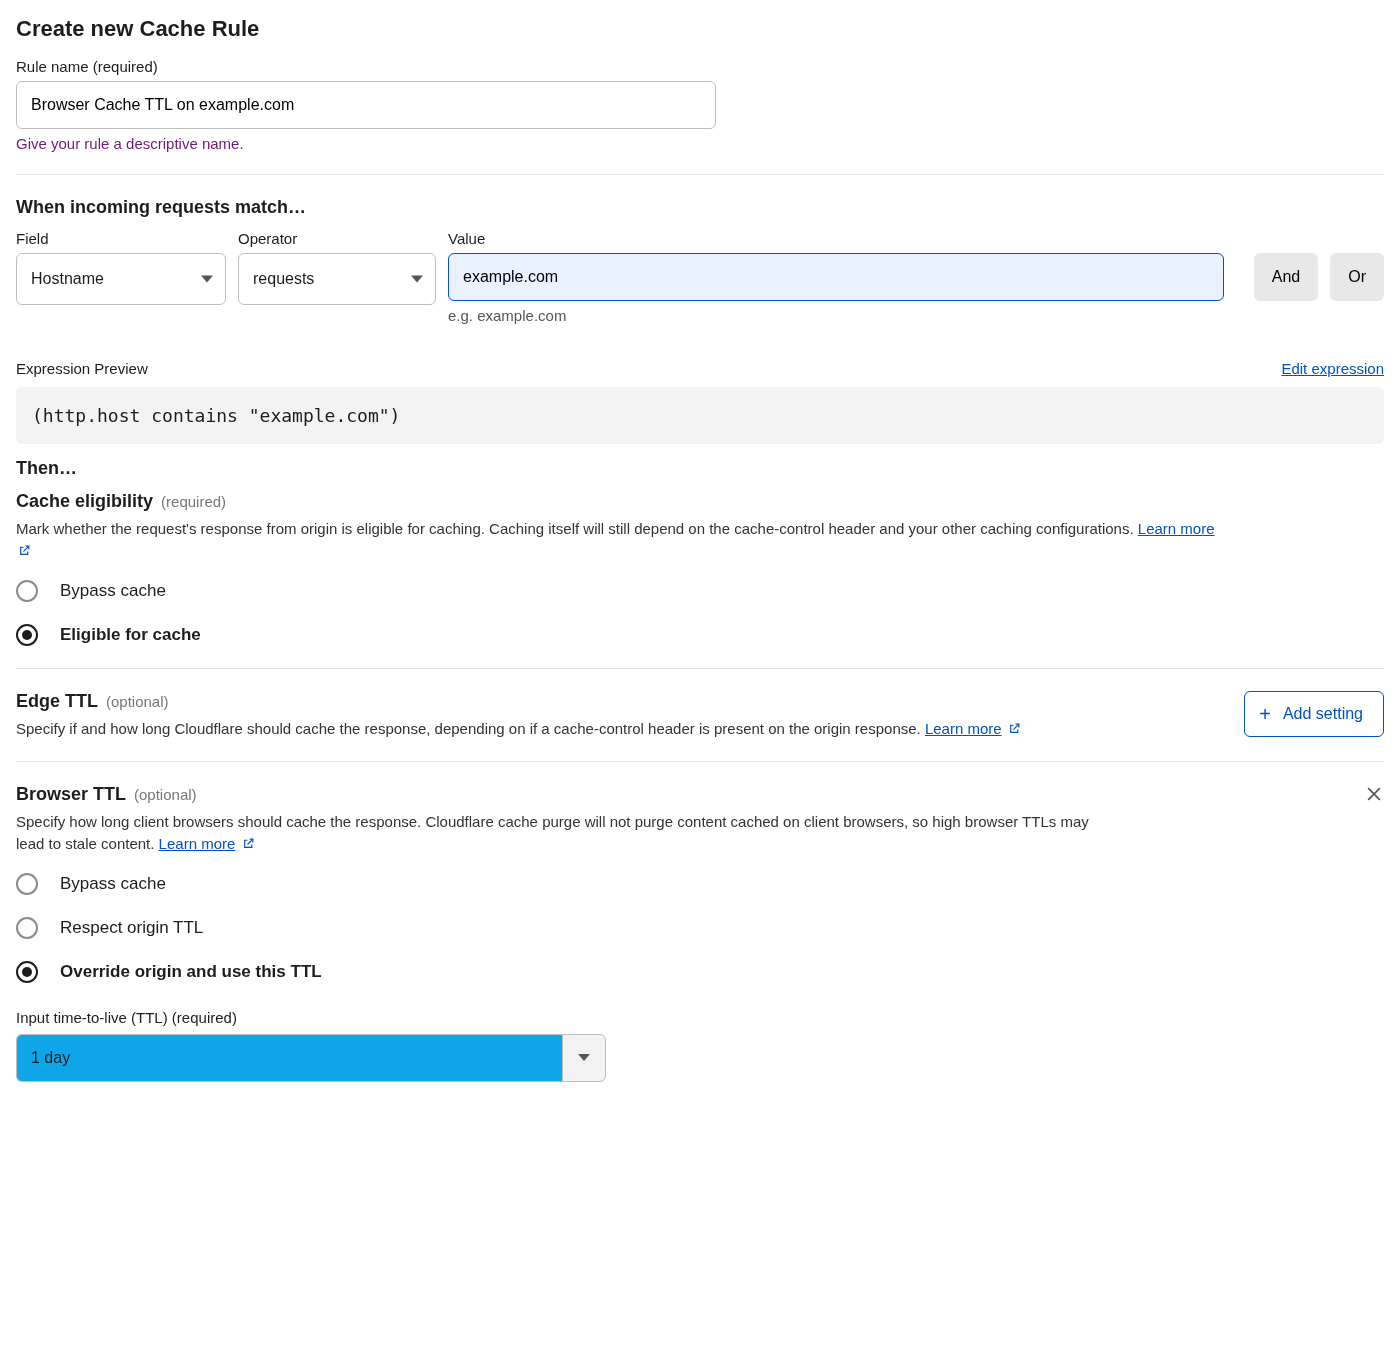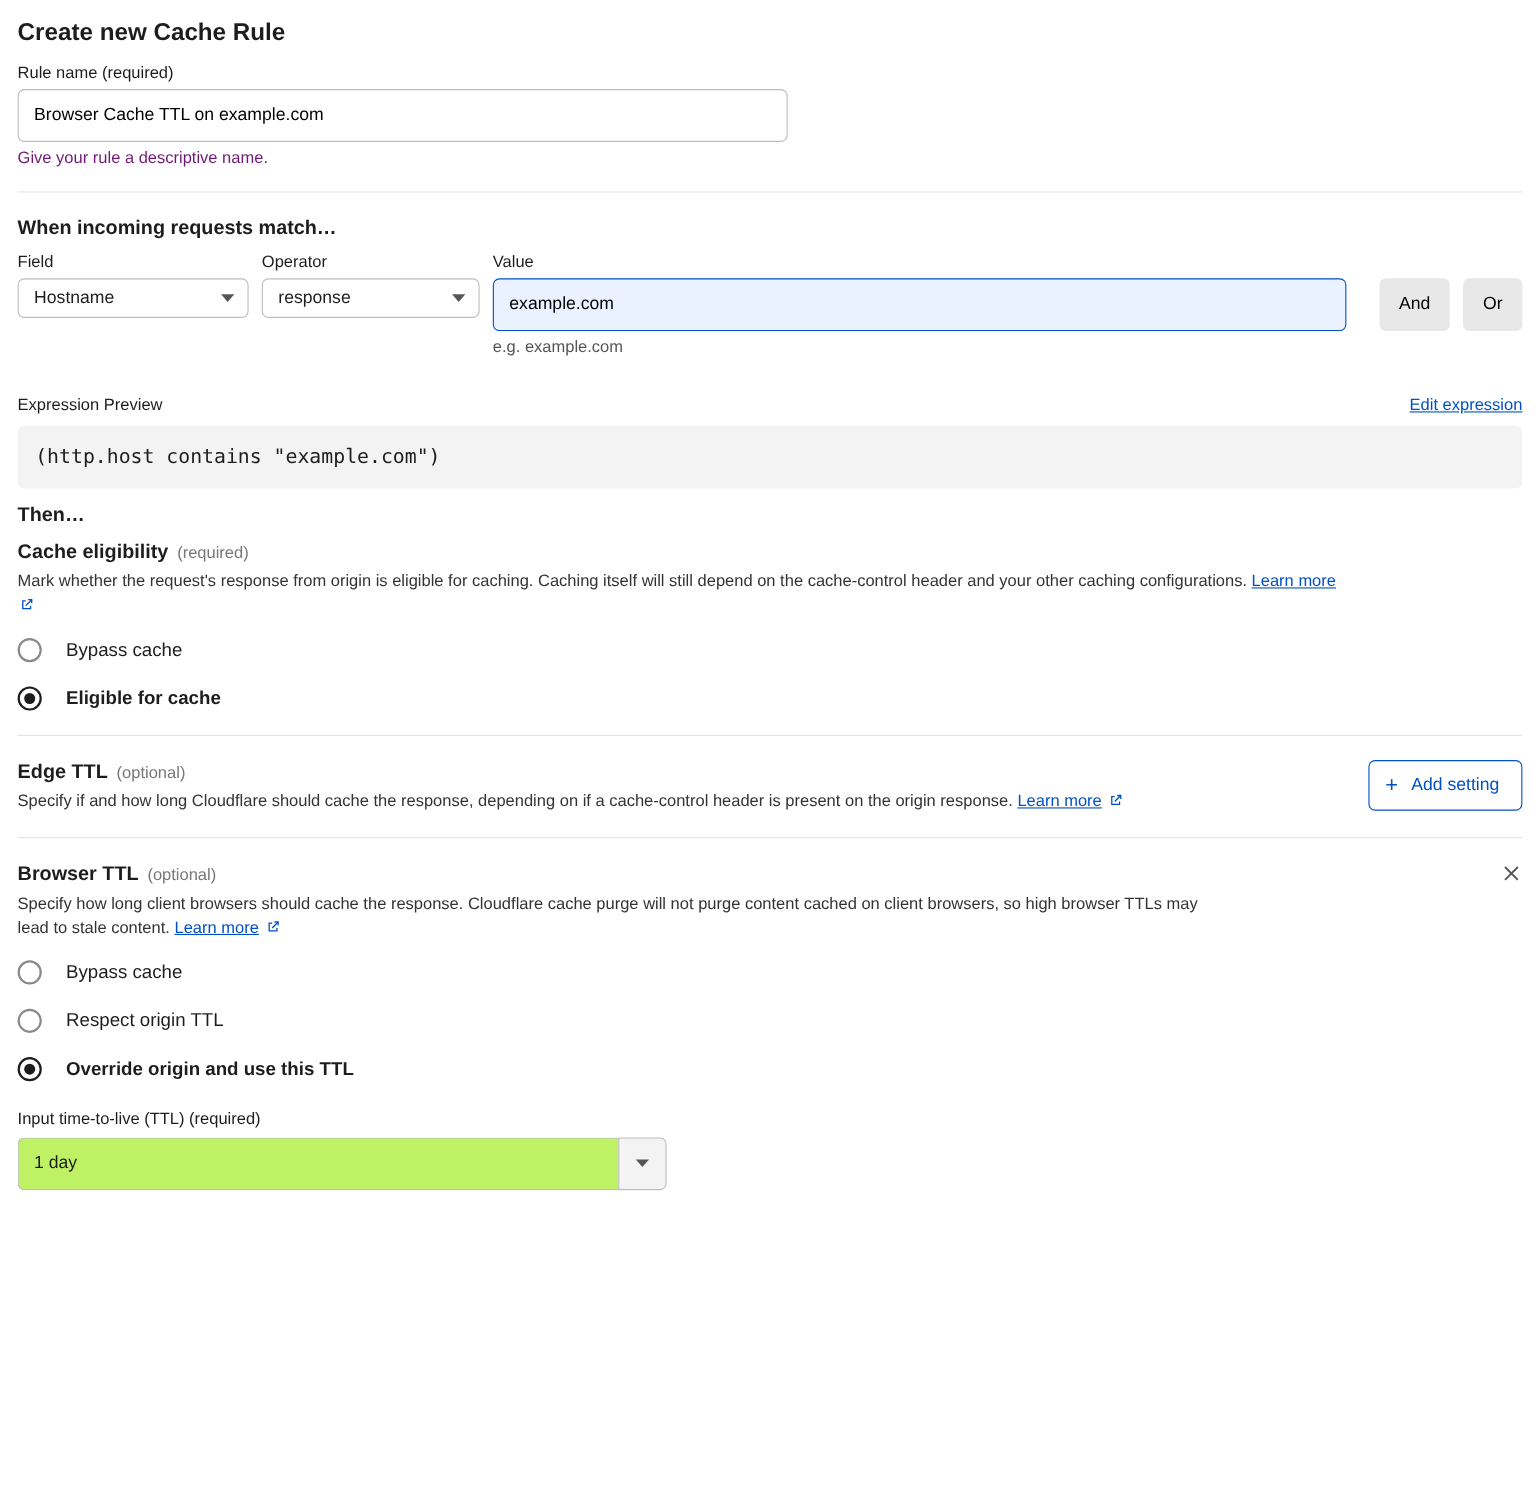--- a/index.html
+++ b/index.html
@@ -21,21 +21,21 @@
     font-size: 16px;
     border: 1px solid #bdbdbd;
     border-radius: 6px;
   }
   .help { font-size: 15px; color: #701a75; margin-top: 6px; }
   hr.sep { border: none; border-top: 1px solid #e4e4e4; margin: 22px 0; }
   .section-title { font-size: 18px; font-weight: 700; margin: 0 0 12px; }
   .filter-row { display: flex; gap: 12px; align-items: flex-start; }
   .col { display: flex; flex-direction: column; }
   .select-wrap {
-    height: 36px;
+    height: 52px;
     border: 1px solid #bdbdbd;
     border-radius: 6px;
     display: flex;
     align-items: center;
     padding: 0 40px 0 14px;
     font-size: 16px;
     position: relative;
     background: #fff;
   }
   .select-wrap .caret {
@@ -114,21 +114,21 @@
   .ttl-row { display: flex; margin-top: 8px; }
   .ttl-input {
     width: 546px;
     height: 48px;
     border: 1px solid #bdbdbd;
     border-right: none;
     border-radius: 6px 0 0 6px;
     padding: 0 14px;
     font-size: 16px;
     display: flex; align-items: center;
-    background: #bef264;
+    background: #0ea5e9;
   }
   .ttl-btn {
     width: 44px; height: 48px;
     border: 1px solid #bdbdbd;
     border-radius: 0 6px 6px 0;
     background: #f3f3f3;
     display: flex; align-items: center; justify-content: center;
     cursor: pointer; position: relative;
   }
   .ttl-btn .caret {
@@ -160,21 +160,21 @@
   <div class="col">
     <div class="label">Field</div>
     <div class="select-wrap select-field">
       <span>Hostname</span>
       <span class="caret"></span>
     </div>
   </div>
   <div class="col">
     <div class="label">Operator</div>
     <div class="select-wrap select-op">
-      <span>response</span>
+      <span>requests</span>
       <span class="caret"></span>
     </div>
   </div>
   <div class="col" style="flex:1">
     <div class="label">Value</div>
     <input class="value-in" type="text" value="example.com" style="">
     <div class="eg">e.g. example.com</div>
   </div>
   <div class="col">
     <div class="label">&nbsp;</div>

